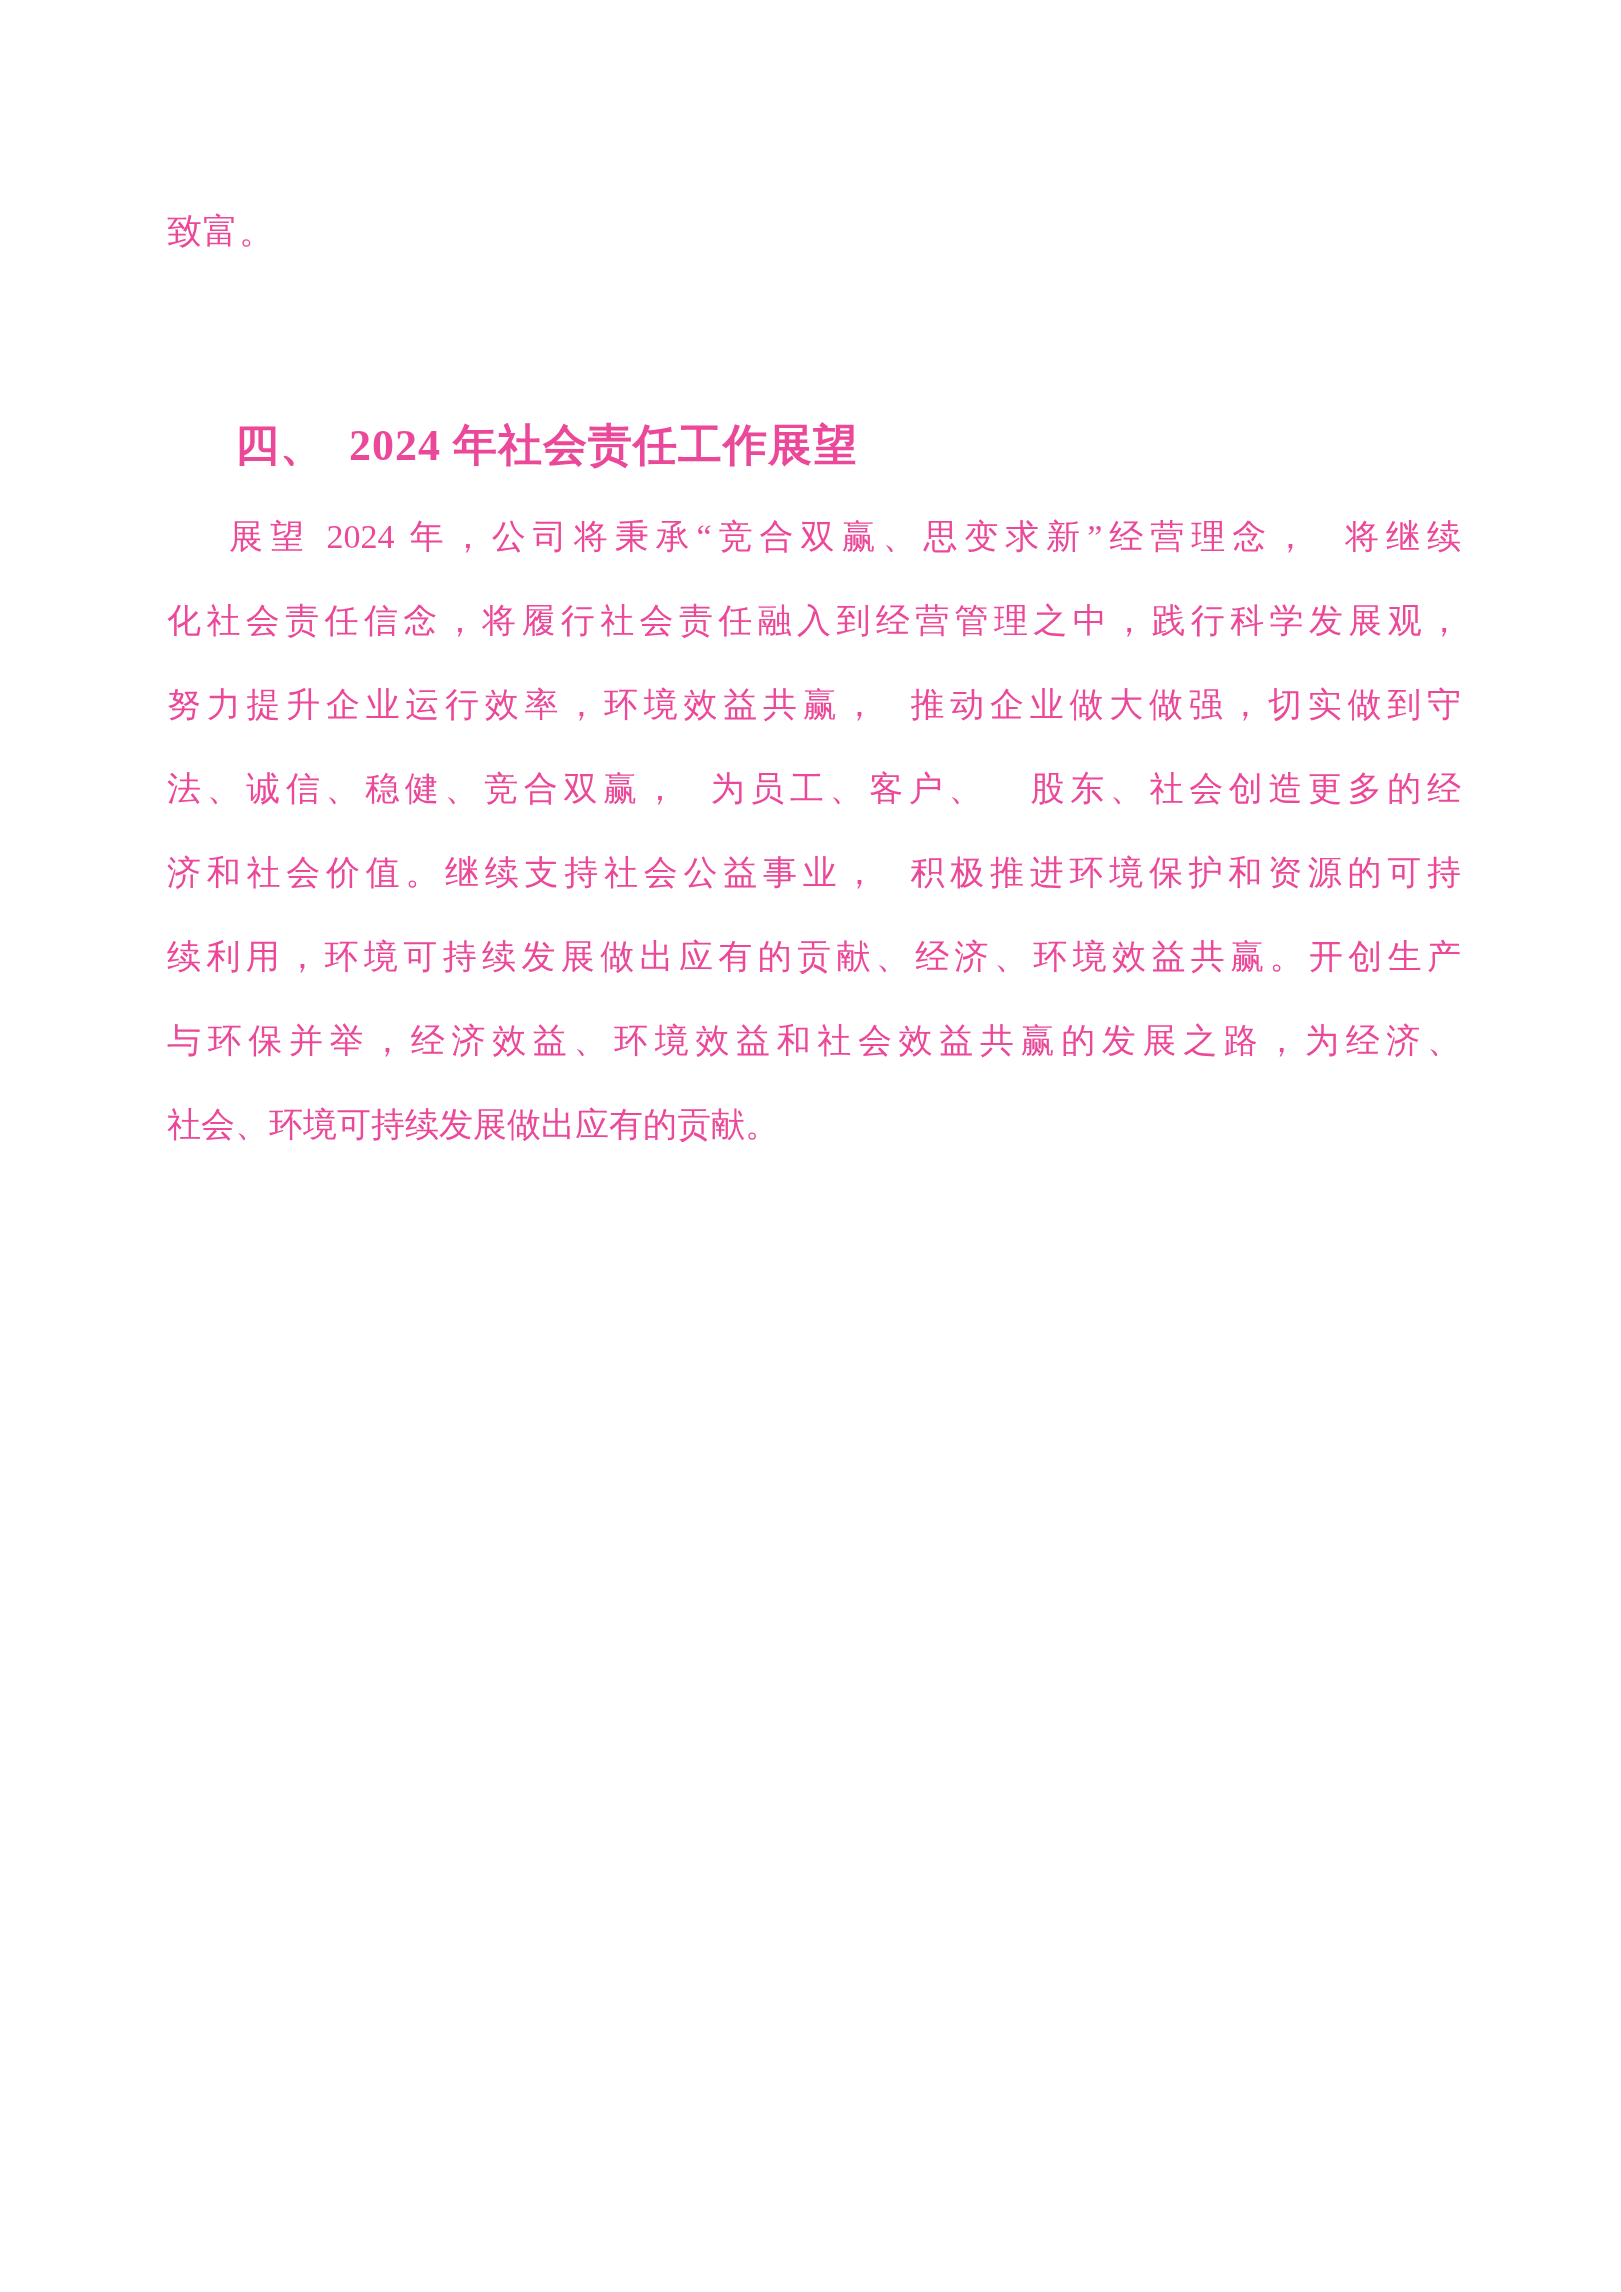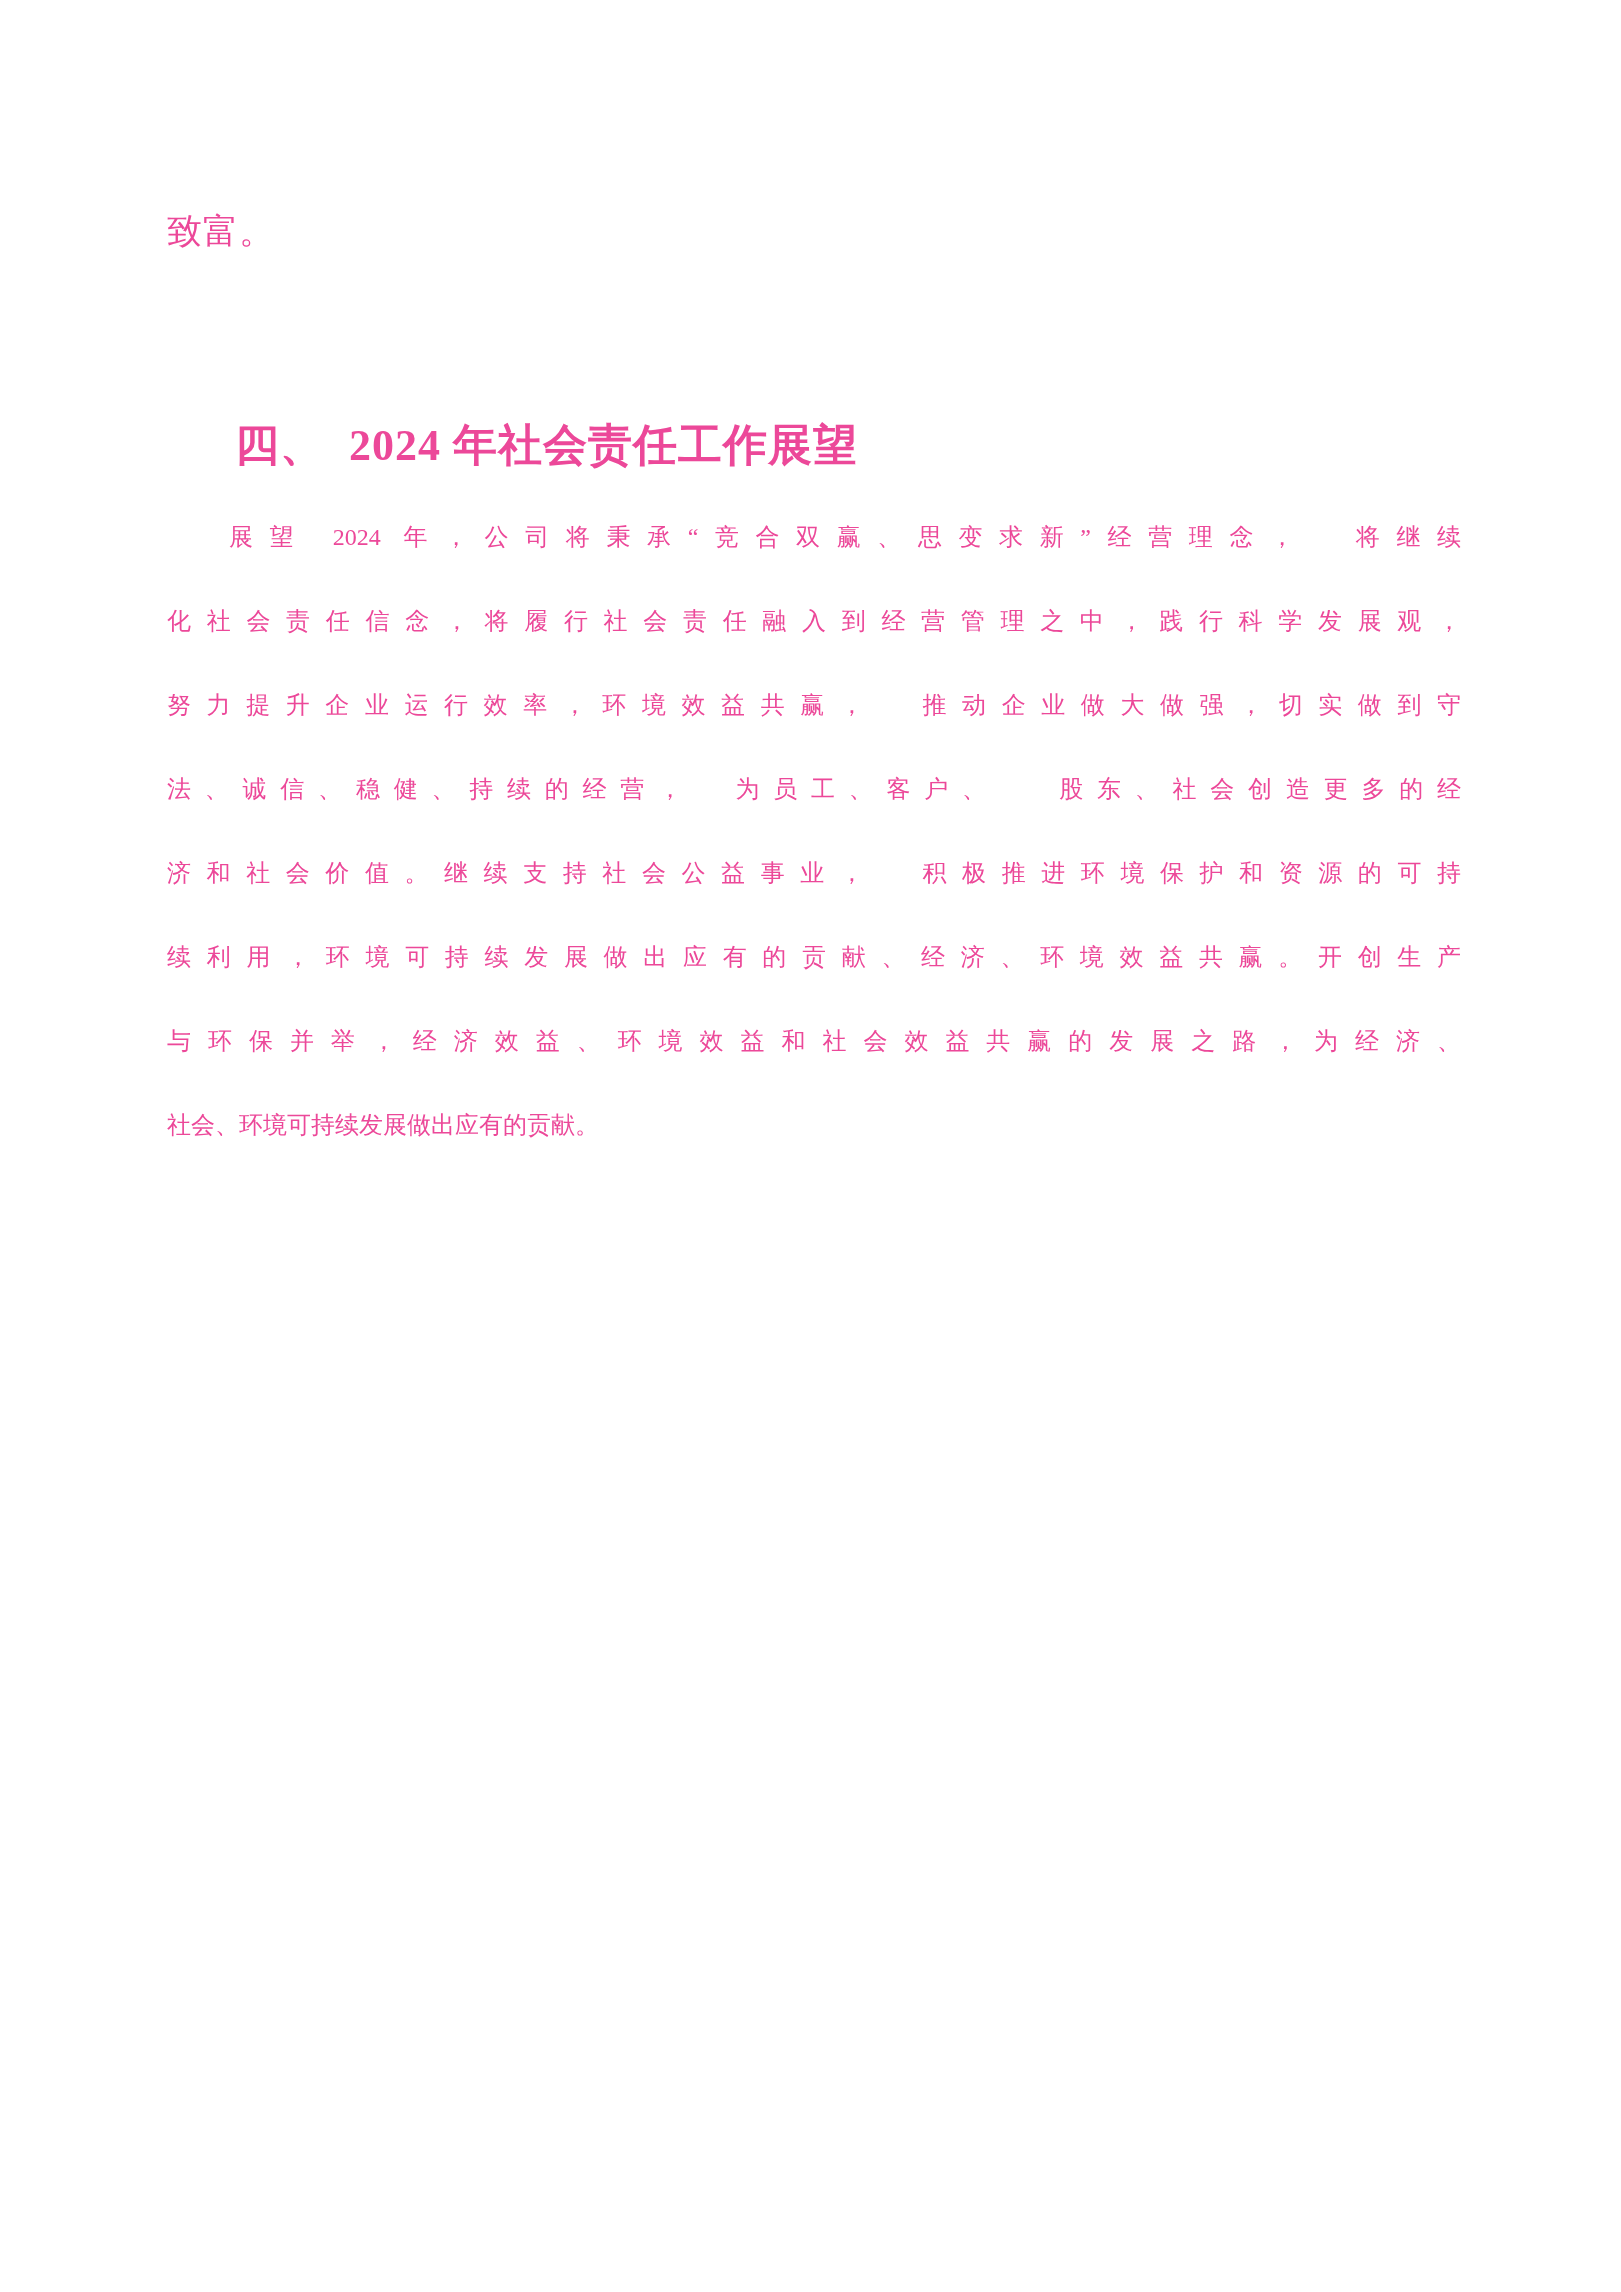--- a/index.html
+++ b/index.html
@@ -34,21 +34,21 @@
     line-height: 49px;
     font-weight: bold;
     letter-spacing: 1px;
     white-space: pre-wrap;
   }
   .paragraph {
     position: absolute;
     left: 167px;
     top: 495px;
     width: 1294px;
-    font-size: 24px;
+    font-size: 34px;
     line-height: 84px;
   }
   .para-line {
     text-align: justify;
     text-align-last: justify;
     white-space: pre-wrap;
     overflow: hidden;
     height: 84px;
   }
   .para-line.first-line {
@@ -64,21 +64,21 @@
 <div class="page">
 
   <p class="continuation">致富。</p>
 
   <h2 class="section-heading">四、  2024 年社会责任工作展望</h2>
 
   <div class="paragraph">
     <div class="para-line first-line">展望 2024 年，公司将秉承“竞合双赢、思变求新”经营理念，  将继续</div>
     <div class="para-line">化社会责任信念，将履行社会责任融入到经营管理之中，践行科学发展观，</div>
     <div class="para-line">努力提升企业运行效率，环境效益共赢，  推动企业做大做强，切实做到守</div>
-    <div class="para-line">法、诚信、稳健、持续的经营，  为员工、客户、   股东、社会创造更多的经</div>
+    <div class="para-line">法、诚信、稳健、竞合双赢，  为员工、客户、   股东、社会创造更多的经</div>
     <div class="para-line">济和社会价值。继续支持社会公益事业，  积极推进环境保护和资源的可持</div>
     <div class="para-line">续利用，环境可持续发展做出应有的贡献、经济、环境效益共赢。开创生产</div>
     <div class="para-line">与环保并举，经济效益、环境效益和社会效益共赢的发展之路，为经济、</div>
     <div class="para-line last-line">社会、环境可持续发展做出应有的贡献。</div>
   </div>
 
 </div>
 
 
 </body></html>

